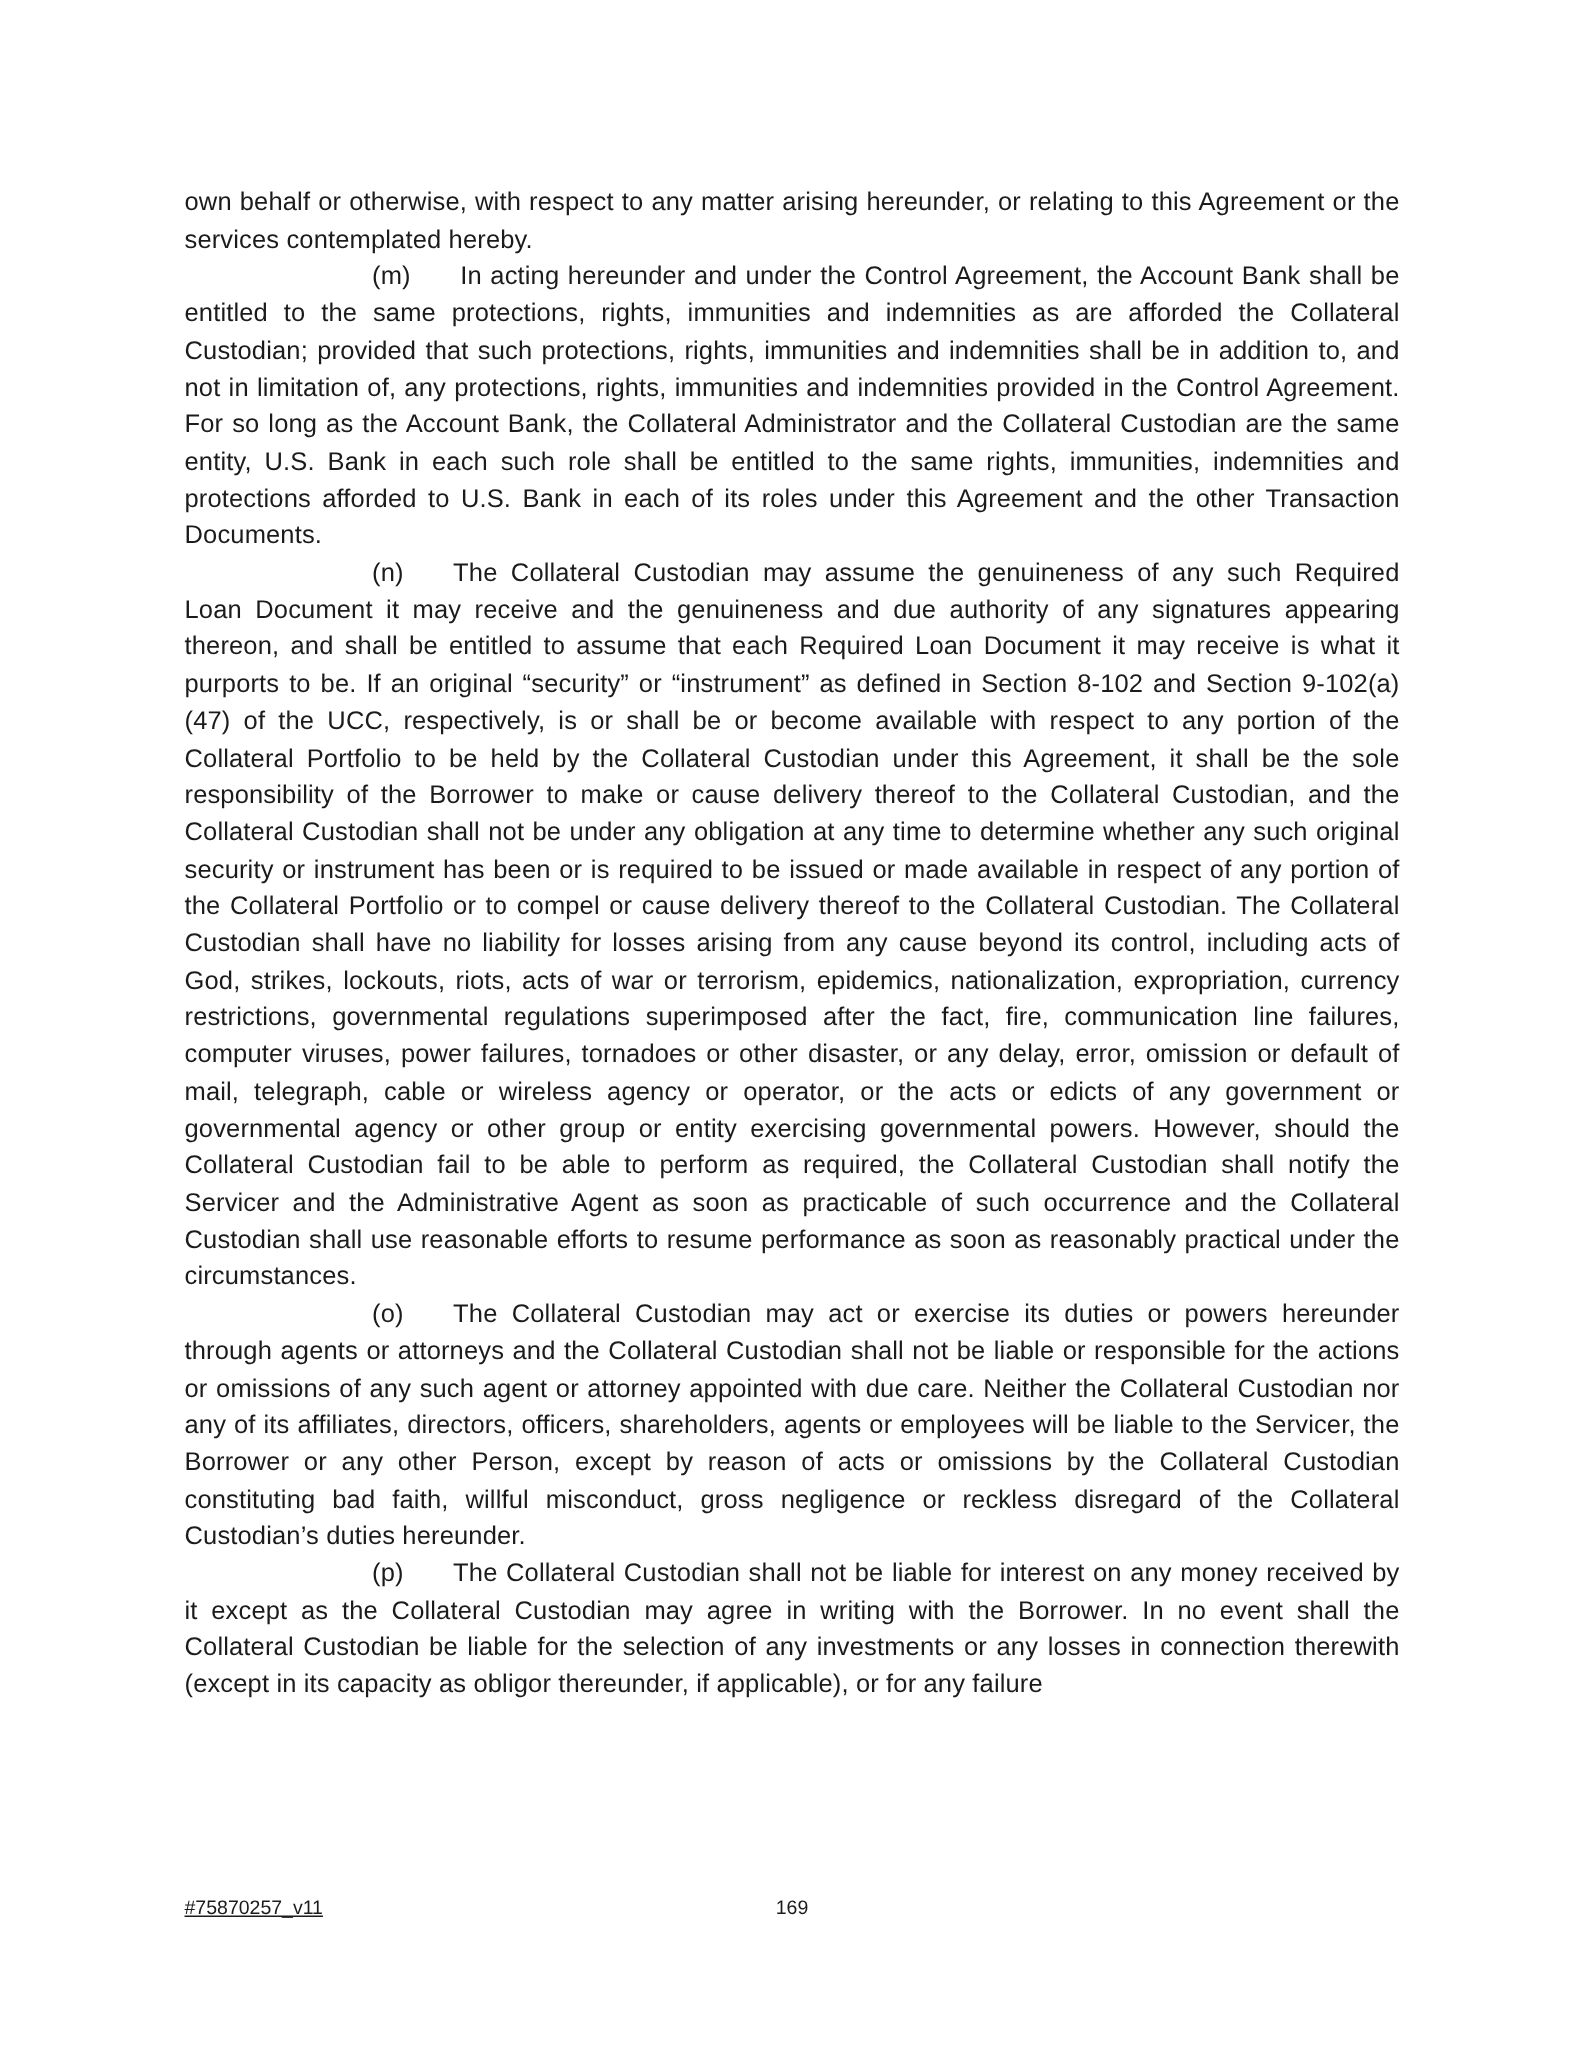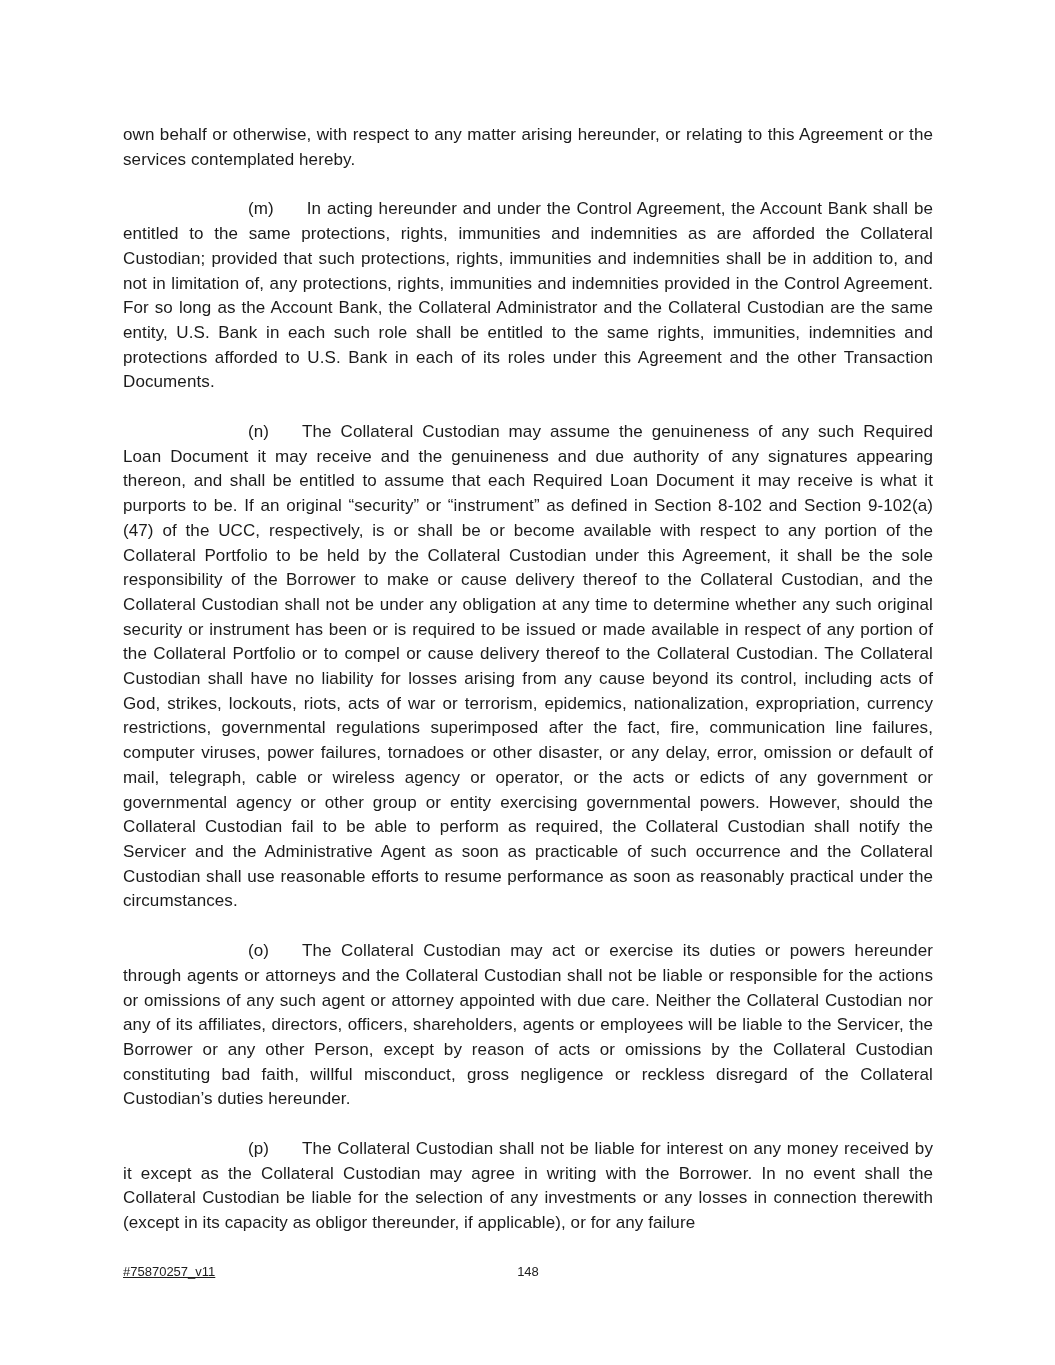--- a/index.html
+++ b/index.html
@@ -24,21 +24,20 @@
     width: 810px;
   }
   .para {
     margin: 0;
     font-size: 17px;
     line-height: 24.7px;
     text-align: justify;
     letter-spacing: 0.1px;
   }
   .para + .para {
-    margin-top: 25px;
   }
   .para.indented {
     text-indent: 125px;
   }
   .para-label {
     display: inline;
   }
   .para-gap {
     display: inline-block;
     width: 33px;
@@ -79,15 +78,15 @@
     <p class="para indented"><span class="para-label">(n)</span><span class="para-gap"></span><span>The Collateral Custodian may assume the genuineness of any such Required Loan Document it may receive and the genuineness and due authority of any signatures appearing thereon, and shall be entitled to assume that each Required Loan Document it may receive is what it purports to be.  If an original “security” or “instrument” as defined in Section 8-102 and Section 9-102(a)(47) of the UCC, respectively, is or shall be or become available with respect to any portion of the Collateral Portfolio to be held by the Collateral Custodian under this Agreement, it shall be the sole responsibility of the Borrower to make or cause delivery thereof to the Collateral Custodian, and the Collateral Custodian shall not be under any obligation at any time to determine whether any such original security or instrument has been or is required to be issued or made available in respect of any portion of the Collateral Portfolio or to compel or cause delivery thereof to the Collateral Custodian.  The Collateral Custodian shall have no liability for losses arising from any cause beyond its control, including acts of God, strikes, lockouts, riots, acts of war or terrorism, epidemics, nationalization, expropriation, currency restrictions, governmental regulations superimposed after the fact, fire, communication line failures, computer viruses, power failures, tornadoes or other disaster, or any delay, error, omission or default of mail, telegraph, cable or wireless agency or operator, or the acts or edicts of any government or governmental agency or other group or entity exercising governmental powers.  However, should the Collateral Custodian fail to be able to perform as required, the Collateral Custodian shall notify the Servicer and the Administrative Agent as soon as practicable of such occurrence and the Collateral Custodian shall use reasonable efforts to resume performance as soon as reasonably practical under the circumstances.</span></p>
 
     <p class="para indented"><span class="para-label">(o)</span><span class="para-gap"></span><span>The Collateral Custodian may act or exercise its duties or powers hereunder through agents or attorneys and the Collateral Custodian shall not be liable or responsible for the actions or omissions of any such agent or attorney appointed with due care.  Neither the Collateral Custodian nor any of its affiliates, directors, officers, shareholders, agents or employees will be liable to the Servicer, the Borrower or any other Person, except by reason of acts or omissions by the Collateral Custodian constituting bad faith, willful misconduct, gross negligence or reckless disregard of the Collateral Custodian’s duties hereunder.</span></p>
 
     <p class="para indented"><span class="para-label">(p)</span><span class="para-gap"></span><span>The Collateral Custodian shall not be liable for interest on any money received by it except as the Collateral Custodian may agree in writing with the Borrower.  In no event shall the Collateral Custodian be liable for the selection of any investments or any losses in connection therewith (except in its capacity as obligor thereunder, if applicable), or for any failure</span></p>
 
   </div>
 
   <div class="footer">
     <span class="footer-doc-id">#75870257_v11</span>
-    <span class="footer-page-number">148</span>
+    <span class="footer-page-number">169</span>
   </div>
 </div>
 
 </body></html>

